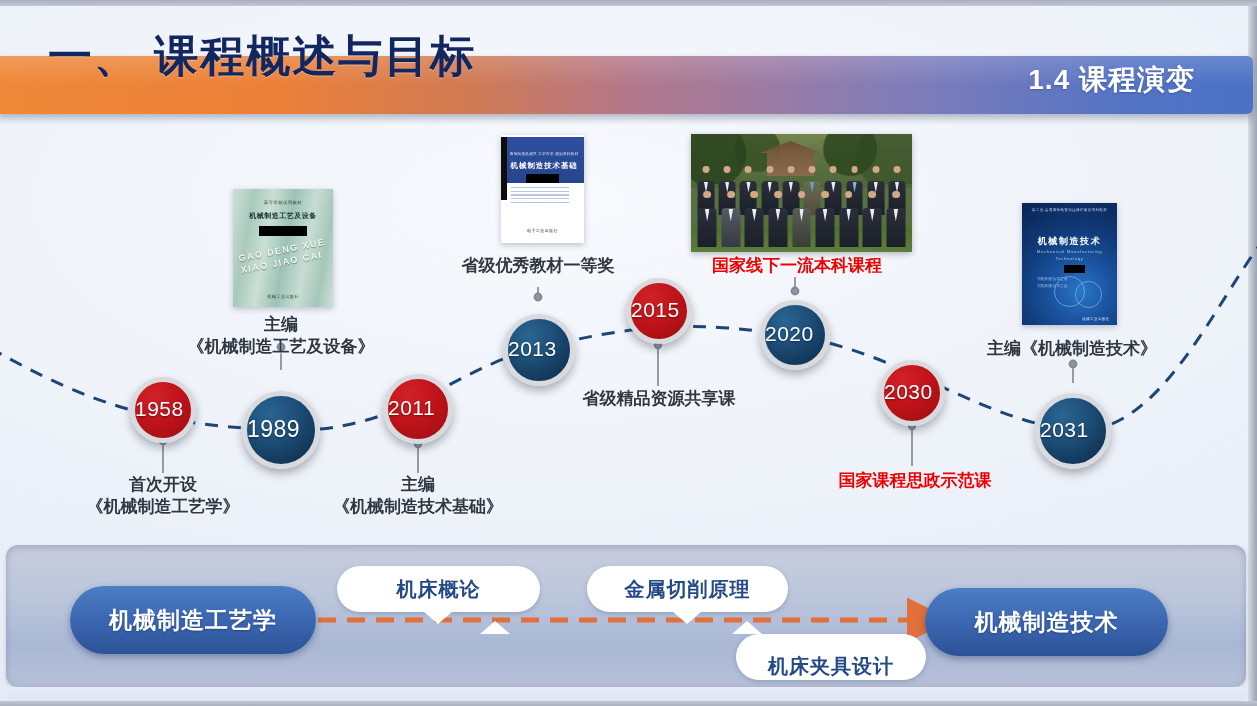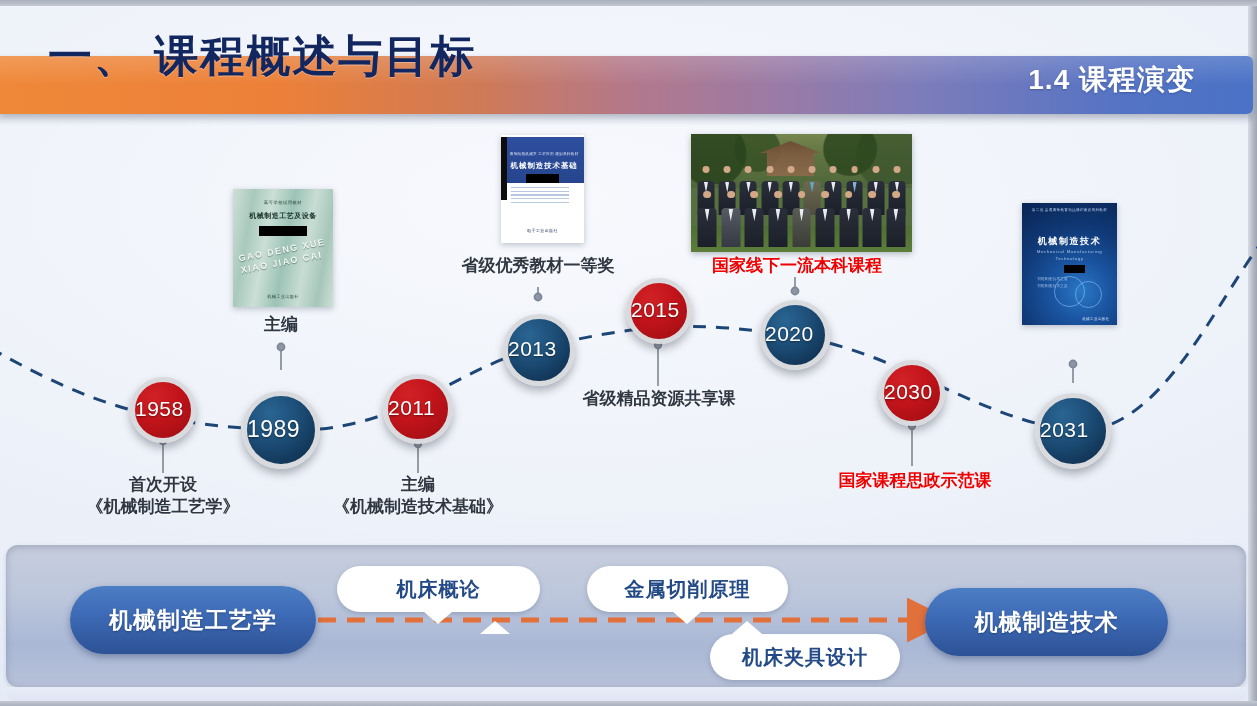--- a/index.html
+++ b/index.html
@@ -445,20 +445,21 @@
     <span class="num">2031</span>
     </div>
 
   <div class="caption" style="left:63px;top:474px;width:200px;">
     <div>首次开设</div>
     <div>《机械制造工艺学》</div>
   </div>
 
   <div class="caption" style="left:161px;top:314px;width:240px;">
     <div>主编</div>
+    <div>《机械制造工艺及设备》</div>
   </div>
 
   <div class="caption" style="left:308px;top:474px;width:220px;">
     <div>主编</div>
     <div>《机械制造技术基础》</div>
   </div>
 
   <div class="caption" style="left:447px;top:255px;width:182px;">
     <div>省级优秀教材一等奖</div>
   </div>
@@ -468,20 +469,23 @@
   </div>
 
   <div class="caption" style="left:574px;top:388px;width:170px;">
     <div>省级精品资源共享课</div>
   </div>
 
   <div class="caption red-txt" style="left:830px;top:470px;width:170px;">
     <div>国家课程思政示范课</div>
   </div>
 
+  <div class="caption" style="left:972px;top:338px;width:200px;">
+    <div>主编《机械制造技术》</div>
+  </div>
 
   <div class="flow-panel"></div>
   <div class="flow-strip"></div>
 
   <svg class="tl-svg" viewBox="0 0 1257 706">
     <defs>
       <marker id="ah" markerWidth="9" markerHeight="9" refX="1" refY="4.5" orient="auto">
         <path d="M0,0 L9,4.5 L0,9 z" fill="#e2703a"></path>
       </marker>
     </defs>
@@ -497,21 +501,21 @@
   </div>
   <div class="tri down" style="left:423px;top:611px;"></div>
 
   <div class="pill-white" style="left:587px;top:566px;width:201px;height:46px;">
     <span>金属切削原理</span>
   </div>
   <div class="tri down" style="left:672px;top:611px;"></div>
 
   <div class="tri up" style="left:480px;top:621px;"></div>
 
-  <div class="pill-white" style="left:710px;top:634px;width:190px;height:46px;">
+  <div class="pill-white" style="left:736px;top:634px;width:190px;height:46px;align-items:flex-end;">
     <span>机床夹具设计</span>
   </div>
   <div class="tri up" style="left:732px;top:621px;"></div>
 
   <div class="pill-main" style="left:925px;top:588px;width:243px;height:68px;">
     <span>机械制造技术</span>
   </div>
 
 </div>
 

